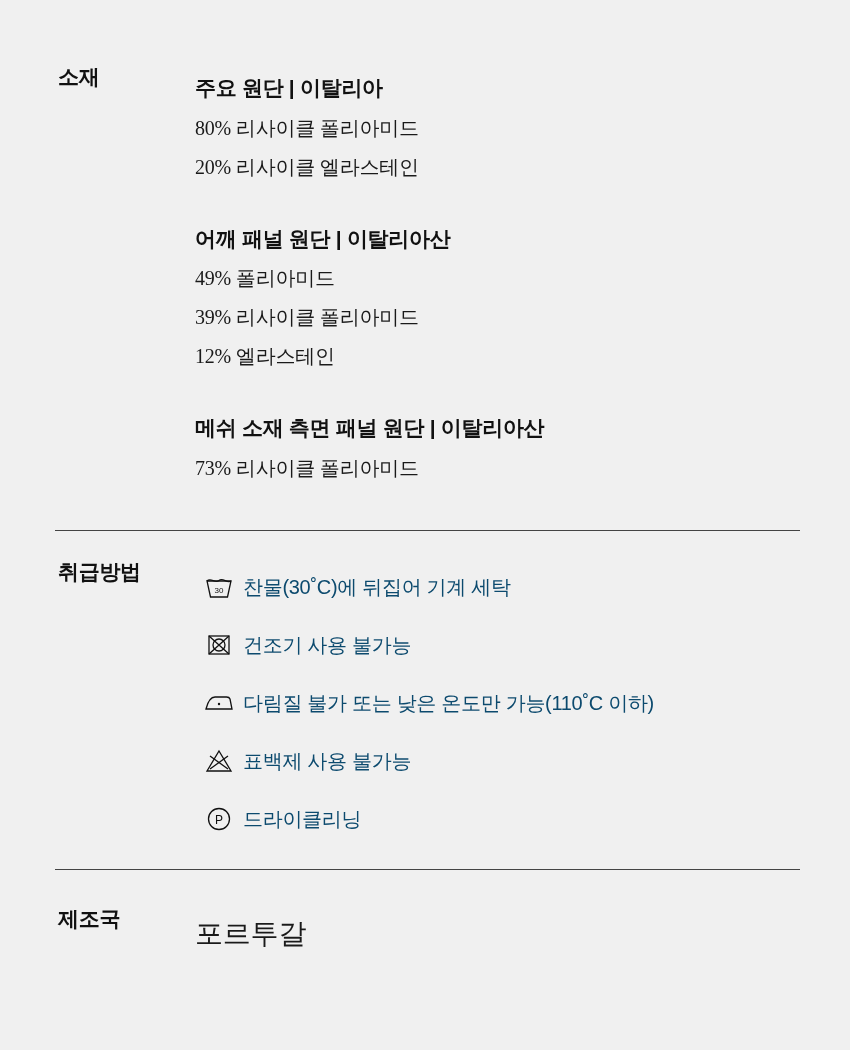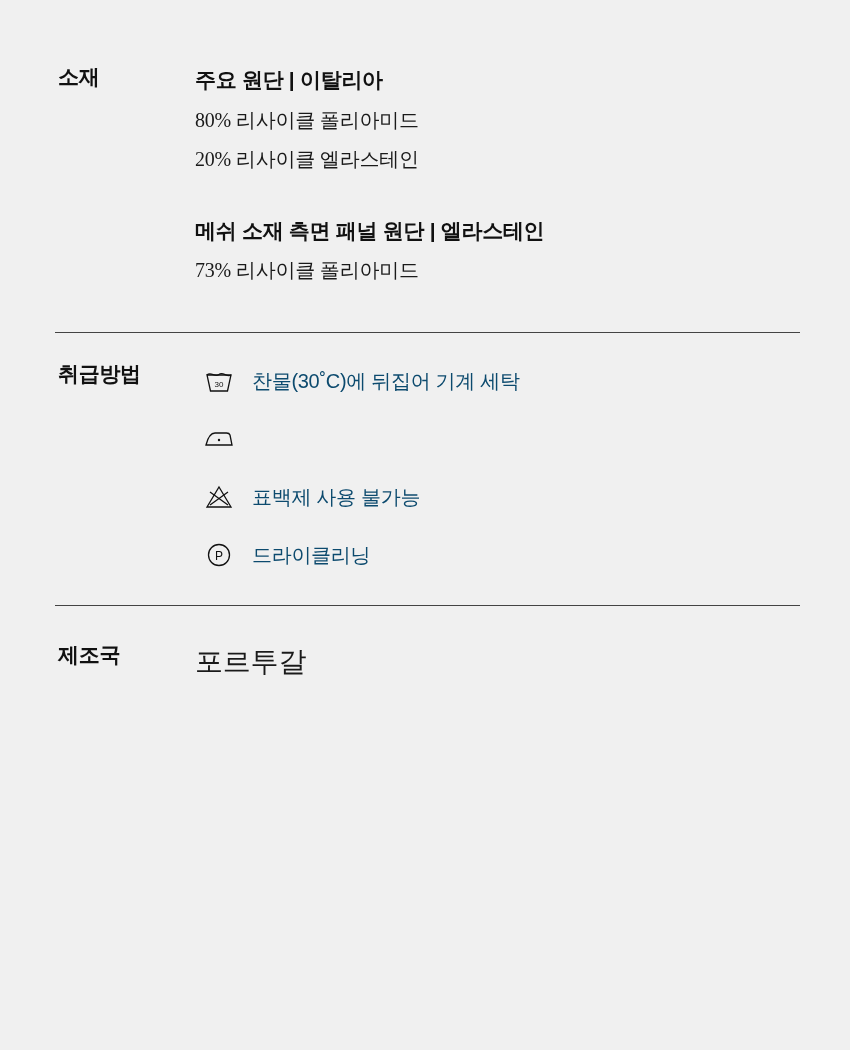--- a/index.html
+++ b/index.html
@@ -34,20 +34,21 @@
     padding-left: 58px;
     font-size: 21px;
     font-weight: bold;
     letter-spacing: -0.3px;
     color: #111;
     line-height: 1.25;
   }
   .section-body {
     flex: 1 1 auto;
     padding-right: 50px;
+    margin-top: 8px;
   }
 
   
   #materials-section {
     padding-top: 64px;
   }
   .material-group {
     margin-bottom: 36px;
   }
   .material-group:last-child {
@@ -85,21 +86,20 @@
   .care-list {
     margin: 0;
     padding: 0;
     list-style: none;
   }
   .care-item {
     display: flex;
     align-items: center;
     min-height: 40px;
     margin-bottom: 18px;
-    gap: 9px;
   }
   .care-item:last-child { margin-bottom: 0; }
   .care-icon {
     width: 48px;
     flex: 0 0 48px;
     display: flex;
     align-items: center;
     justify-content: center;
     color: #111;
   }
@@ -129,23 +129,29 @@
   <div class="section" id="materials-section">
     <div class="section-label">소재</div>
     <div class="section-body">
 
       <div class="material-group">
         <div class="material-title">주요 원단 | 이탈리아</div>
         <div class="material-line">80% 리사이클 폴리아미드</div>
         <div class="material-line">20% 리사이클 엘라스테인</div>
       </div>
 
-
       <div class="material-group">
-        <div class="material-title">메쉬 소재 측면 패널 원단  | 엘라스테인</div>
+        <div class="material-title">어깨 패널 원단 | 이탈리아산</div>
+        <div class="material-line">49% 폴리아미드</div>
+        <div class="material-line">39% 리사이클 폴리아미드</div>
+        <div class="material-line">12% 엘라스테인</div>
+      </div>
+
+      <div class="material-group">
+        <div class="material-title">메쉬 소재 측면 패널 원단  | 이탈리아산</div>
         <div class="material-line">73% 리사이클 폴리아미드</div>
       </div>
 
     </div>
   </div>
 
   <div class="divider" id="divider-1"></div>
 
   <div class="section" id="care-section">
     <div class="section-label">취급방법</div>
@@ -156,28 +162,39 @@
           <span class="care-icon">
             <svg width="30" height="28" viewBox="0 0 30 28" fill="none" xmlns="http://www.w3.org/2000/svg">
               <path d="M3 8 L27 8 L23.5 24 L6.5 24 Z" stroke="#111" stroke-width="1.3" fill="none"></path>
               <path d="M3 8 C7 4 11 11 15 7.5 C19 4 23 11 27 8" stroke="#111" stroke-width="1.3" fill="none"></path>
               <text x="15" y="20" font-family="'Liberation Sans', sans-serif" font-size="8" text-anchor="middle" fill="#111">30</text>
             </svg>
           </span>
           <span class="care-text">찬물(30˚C)에 뒤집어 기계 세탁</span>
         </li>
 
+        <li class="care-item">
+          <span class="care-icon">
+            <svg width="28" height="28" viewBox="0 0 28 28" fill="none" xmlns="http://www.w3.org/2000/svg">
+              <rect x="4" y="5" width="20" height="18" stroke="#111" stroke-width="1.3" fill="none"></rect>
+              <circle cx="14" cy="14" r="6" stroke="#111" stroke-width="1.3" fill="none"></circle>
+              <path d="M4 5 L24 23 M24 5 L4 23" stroke="#111" stroke-width="1.3"></path>
+            </svg>
+          </span>
+          <span class="care-text">건조기 사용 불가능</span>
+        </li>
 
         <li class="care-item">
           <span class="care-icon">
             <svg width="32" height="24" viewBox="0 0 32 24" fill="none" xmlns="http://www.w3.org/2000/svg">
               <path d="M3 18 L29 18 L27 8 C26.5 6.5 25 6 23.5 6 L12 6 C8 6 5 10 3 18 Z" stroke="#111" stroke-width="1.3" fill="none"></path>
               <circle cx="16" cy="13" r="1.2" fill="#111"></circle>
             </svg>
           </span>
+          <span class="care-text">다림질 불가 또는 낮은 온도만 가능(110˚C 이하)</span>
         </li>
 
         <li class="care-item">
           <span class="care-icon">
             <svg width="28" height="26" viewBox="0 0 28 26" fill="none" xmlns="http://www.w3.org/2000/svg">
               <path d="M14 3 L26 23 L2 23 Z" stroke="#111" stroke-width="1.3" fill="none"></path>
               <path d="M5 8 L23 21 M23 8 L5 21" stroke="#111" stroke-width="1.3"></path>
             </svg>
           </span>
           <span class="care-text">표백제 사용 불가능</span>

